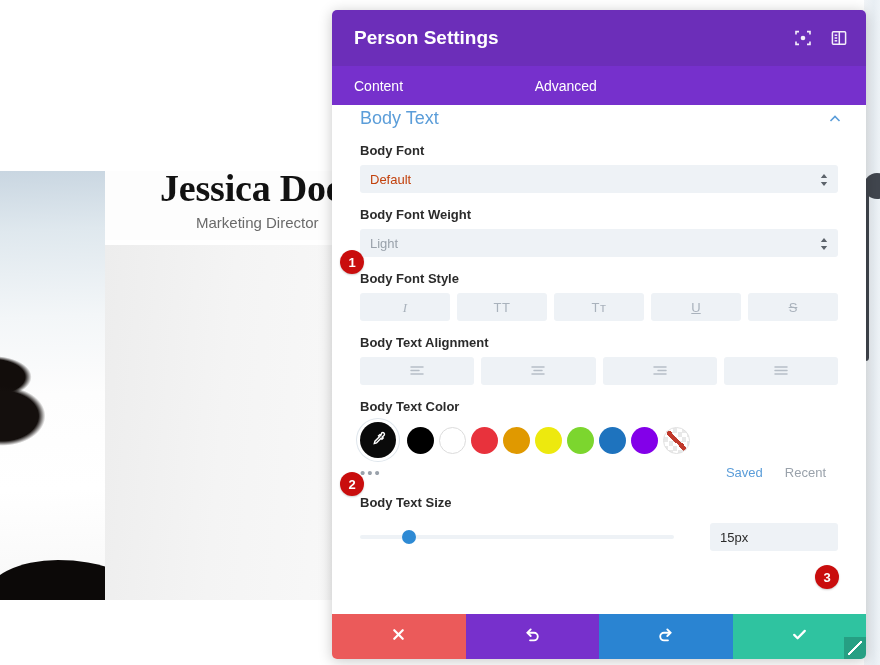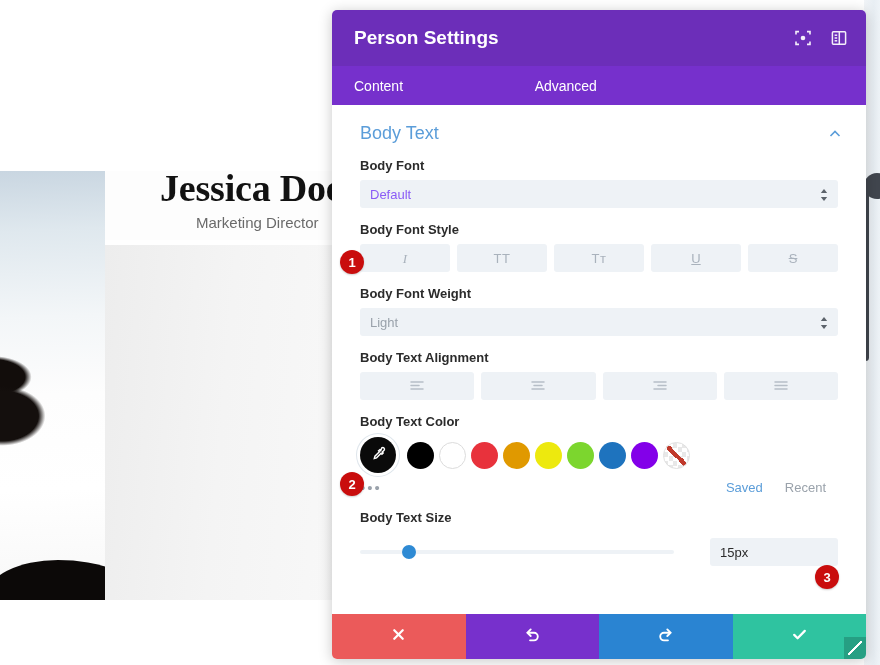--- a/index.html
+++ b/index.html
@@ -78,36 +78,36 @@
     padding: 0 22px; height: 100%;
     display: flex; align-items: center; justify-content: center;
     color: #ffffff; font-size: 14px; font-weight: normal; cursor: pointer;
     white-space: nowrap;
   }
   .m-tab.active { background: #b91c1c; margin-top: 48px; }
 
   .m-body { flex: 1; overflow: hidden; background: #fff; padding: 0 0 4px 0; position: relative; }
 
   .sec-head {
-    display: flex; align-items: center; padding: 18px 24px 0 28px;
+    display: flex; align-items: center; padding: 3px 24px 0 28px;
   }
   .sec-title { font-size: 18px; color: #5b9dd9; flex: 1; font-weight: normal; }
   .chev { width: 14px; height: 14px; }
 
   .field { padding: 14px 28px 0 28px; }
   .field-label {
     font-size: 13px; color: #2b2b2b; font-weight: bold; margin-bottom: 7px;
   }
 
   .select-box {
     position: relative; height: 28px; background: #eef2f6;
     border-radius: 3px; display: flex; align-items: center;
     padding: 0 26px 0 10px; cursor: pointer;
   }
-  .select-val { font-size: 13px; color: #8b5cf6; }
+  .select-val { font-size: 13px; color: #c2410c; }
   .select-val.muted { color: #9aa2ab; font-weight: 300; }
   .spinner {
     position: absolute; right: 10px; top: 50%; transform: translateY(-50%);
     width: 8px; height: 13px;
   }
 
   .btn-row { display: flex; gap: 7px; }
   .opt-btn {
     flex: 1; height: 28px; background: #eef2f6; border-radius: 3px;
     display: flex; align-items: center; justify-content: center;
@@ -258,54 +258,54 @@
         <span class="spinner">
           <svg viewBox="0 0 8 13" width="8" height="13" fill="#5c636b">
             <polygon points="4,0.5 7.2,4.6 0.8,4.6"></polygon>
             <polygon points="4,12.5 7.2,8.4 0.8,8.4"></polygon>
           </svg>
         </span>
       </div>
     </div>
 
     <div class="field">
-      <div class="field-label">Body Font Style</div>
-      <div class="btn-row">
-        <div class="opt-btn">
-          <span class="gl gl-i">I</span>
-        </div>
-        <div class="opt-btn">
-          <span class="gl gl-tt">TT</span>
-        </div>
-        <div class="opt-btn">
-          <span class="gl gl-tt">Tт</span>
-        </div>
-        <div class="opt-btn">
-          <span class="gl gl-u">U</span>
-        </div>
-        <div class="opt-btn">
-          <span class="gl gl-s">S</span>
-        </div>
-      </div>
-    </div>
-
-    <div class="field">
       <div class="field-label">Body Font Weight</div>
       <div class="select-box">
         <span class="select-val muted">Light</span>
         <span class="spinner">
           <svg viewBox="0 0 8 13" width="8" height="13" fill="#5c636b">
             <polygon points="4,0.5 7.2,4.6 0.8,4.6"></polygon>
             <polygon points="4,12.5 7.2,8.4 0.8,8.4"></polygon>
           </svg>
         </span>
       </div>
     </div>
 
     <div class="field">
+      <div class="field-label">Body Font Style</div>
+      <div class="btn-row">
+        <div class="opt-btn">
+          <span class="gl gl-i">I</span>
+        </div>
+        <div class="opt-btn">
+          <span class="gl gl-tt">TT</span>
+        </div>
+        <div class="opt-btn">
+          <span class="gl gl-tt">Tт</span>
+        </div>
+        <div class="opt-btn">
+          <span class="gl gl-u">U</span>
+        </div>
+        <div class="opt-btn">
+          <span class="gl gl-s">S</span>
+        </div>
+      </div>
+    </div>
+
+    <div class="field">
       <div class="field-label">Body Text Alignment</div>
       <div class="btn-row">
         <div class="opt-btn">
           <span>
             <svg viewBox="0 0 16 11" width="16" height="11" stroke="#b6bec7" stroke-width="1.5" stroke-linecap="round">
               <line x1="2" y1="2" x2="14" y2="2"></line>
                 <line x1="2" y1="5.5" x2="10" y2="5.5"></line>
                 <line x1="2" y1="9" x2="14" y2="9"></line>
             </svg>
           </span>

